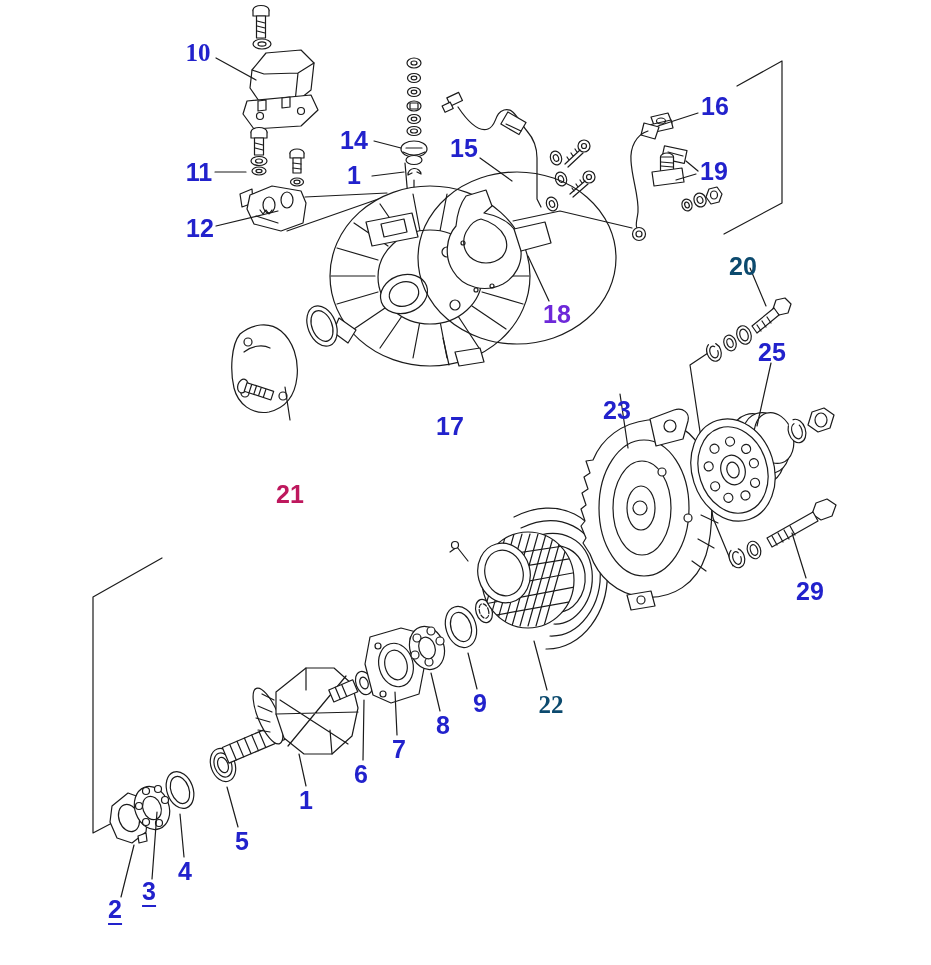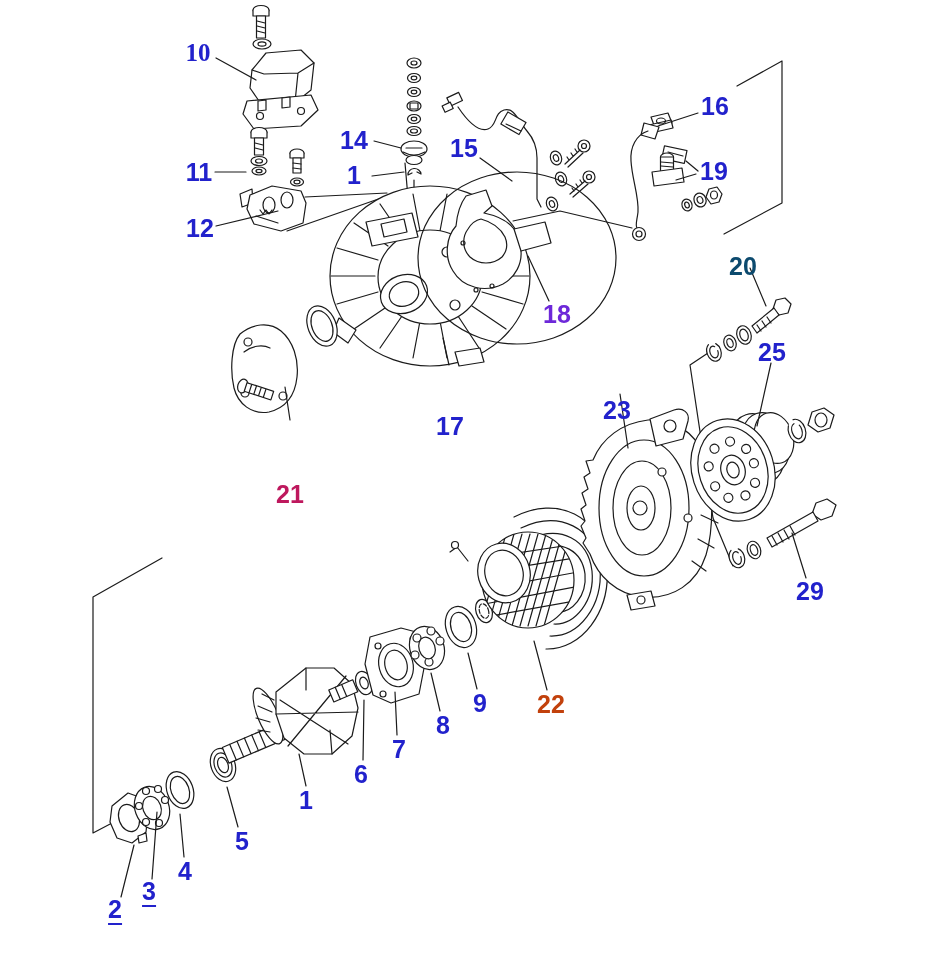--- a/index.html
+++ b/index.html
@@ -409,18 +409,18 @@
       <div class="callout" style="left: 200px; top: 228px; color: rgb(34, 34, 204);">12</div>
       <div class="callout" style="left: 354px; top: 175px; color: rgb(34, 34, 204);">1</div>
       <div class="callout" style="left: 354px; top: 140px; color: rgb(34, 34, 204);">14</div>
       <div class="callout" style="left: 464px; top: 148px; color: rgb(34, 34, 204);">15</div>
       <div class="callout" style="left: 715px; top: 106px; color: rgb(34, 34, 204);">16</div>
       <div class="callout" style="left: 450px; top: 378px; color: rgb(34, 34, 204); margin-top: 48px;">17</div>
       <div class="callout" style="left: 557px; top: 314px; color: #6d28d9;">18</div>
       <div class="callout" style="left: 714px; top: 171px; color: rgb(34, 34, 204);">19</div>
       <div class="callout" style="left: 743px; top: 266px; color: #0c4a6e;">20</div>
       <div class="callout" style="left: 290px; top: 458px; color: #be185d; margin-top: 36px;">21</div>
-      <div class="callout" style="left: 551px; top: 704px; color: #c2410c;">22</div>
+      <div class="callout" style="left: 551px; top: 704px; color: #0c4a6e; font-family: Liberation Serif, serif;">22</div>
       <div class="callout" style="left: 617px; top: 382px; color: rgb(34, 34, 204); margin-top: 28px;">23</div>
       <div class="callout" style="left: 810px; top: 591px; color: rgb(34, 34, 204);">29</div>
       <div class="callout" style="left: 772px; top: 352px; color: rgb(34, 34, 204);">25</div>
     </div>
 </div>
 
 </body></html>

